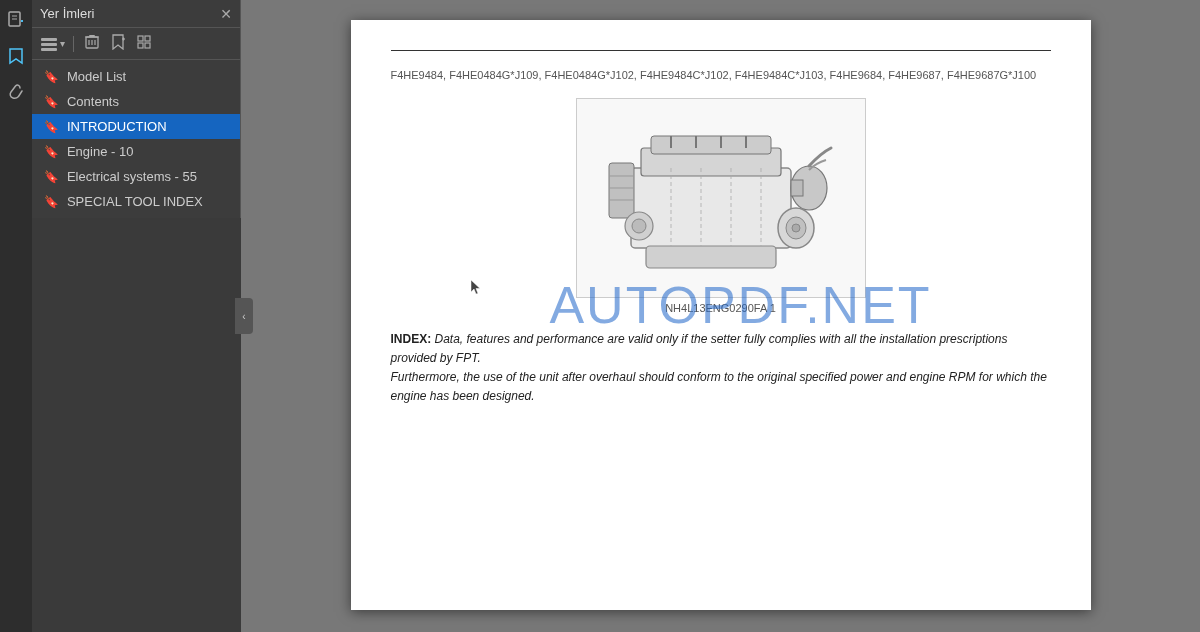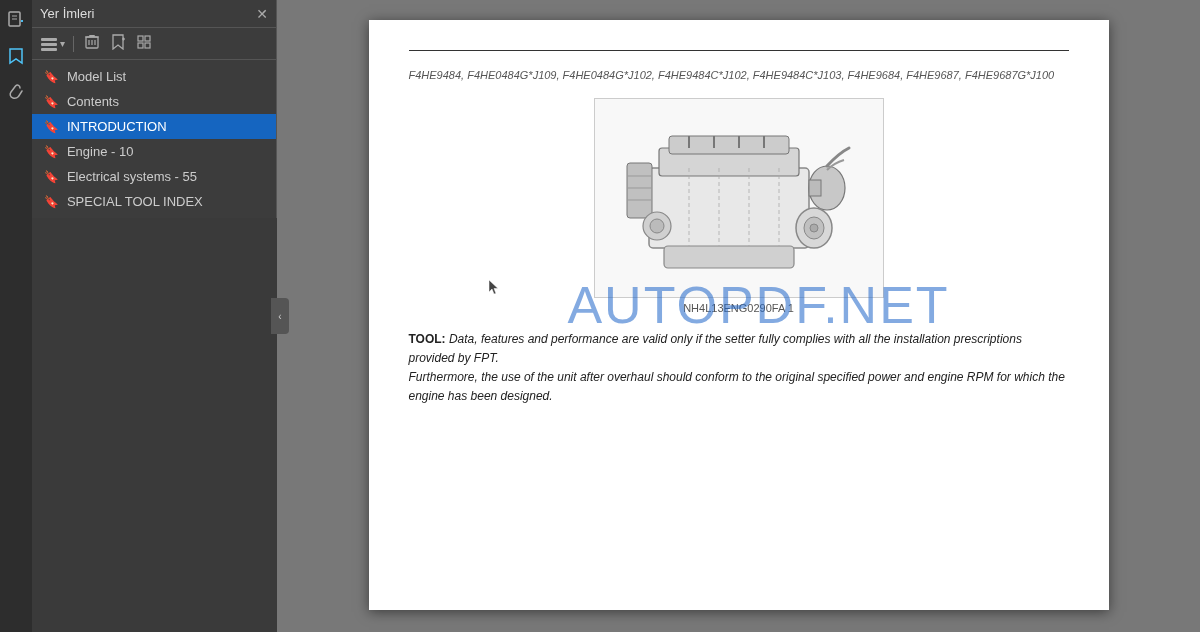--- a/index.html
+++ b/index.html
@@ -21,21 +21,21 @@
       height: 24px;
       display: flex; align-items: center; justify-content: center;
       color: #aaa;
       font-size: 14px;
       cursor: pointer;
     }
     .icon-bar-icon.active { color: #4fc3f7; }
 
     
     .bookmarks-panel {
-      width: 245px;
+      width: 209px;
       background: #3c3c3c;
       display: flex;
       flex-direction: column;
       flex-shrink: 0;
       border-right: 1px solid #555;
     }
     .bookmarks-header {
       display: flex;
       align-items: center;
       justify-content: space-between;
@@ -160,21 +160,20 @@
       font-size: 20px;
       font-weight: bold;
       color: #000;
       margin-bottom: 8px;
     }
     .spec-codes {
       font-size: 11px;
       color: #555;
       margin-bottom: 14px;
       line-height: 1.5;
-      font-style: italic;
     }
 
     .engine-image-container {
       display: flex;
       flex-direction: column;
       align-items: center;
       margin-bottom: 16px;
     }
     .engine-image-box {
       width: 290px;
@@ -389,21 +388,21 @@
           <line x1="110" y1="60" x2="110" y2="138" stroke="#aaa" stroke-width="0.8" stroke-dasharray="4,3"></line>
           <line x1="140" y1="60" x2="140" y2="138" stroke="#aaa" stroke-width="0.8" stroke-dasharray="4,3"></line>
           <line x1="170" y1="60" x2="170" y2="138" stroke="#aaa" stroke-width="0.8" stroke-dasharray="4,3"></line>
         </svg>
       </div>
       <div class="image-caption">NH4L13ENG0290FA   1</div>
     </div>
 
 
     <p class="doc-note">
-      <strong>TOOL:</strong><span> Data, features and performance are valid only if the setter fully complies with all the installation prescriptions provided by FPT.<br>Furthermore, the use of the unit after overhaul should conform to the original specified power and engine RPM for which the engine has been designed.</span>
+      <strong>INDEX:</strong><span> Data, features and performance are valid only if the setter fully complies with all the installation prescriptions provided by FPT.<br>Furthermore, the use of the unit after overhaul should conform to the original specified power and engine RPM for which the engine has been designed.</span>
     </p>
 
     <div class="cursor-indicator">
       <svg width="14" height="18" viewBox="0 0 14 18">
         <path d="M2 2 L2 14 L5 11 L7 16 L9 15.5 L7 10.5 L11 10.5 Z" fill="#444" stroke="#fff" stroke-width="0.5"></path>
       </svg>
     </div>
   </div>
 </div>
 

